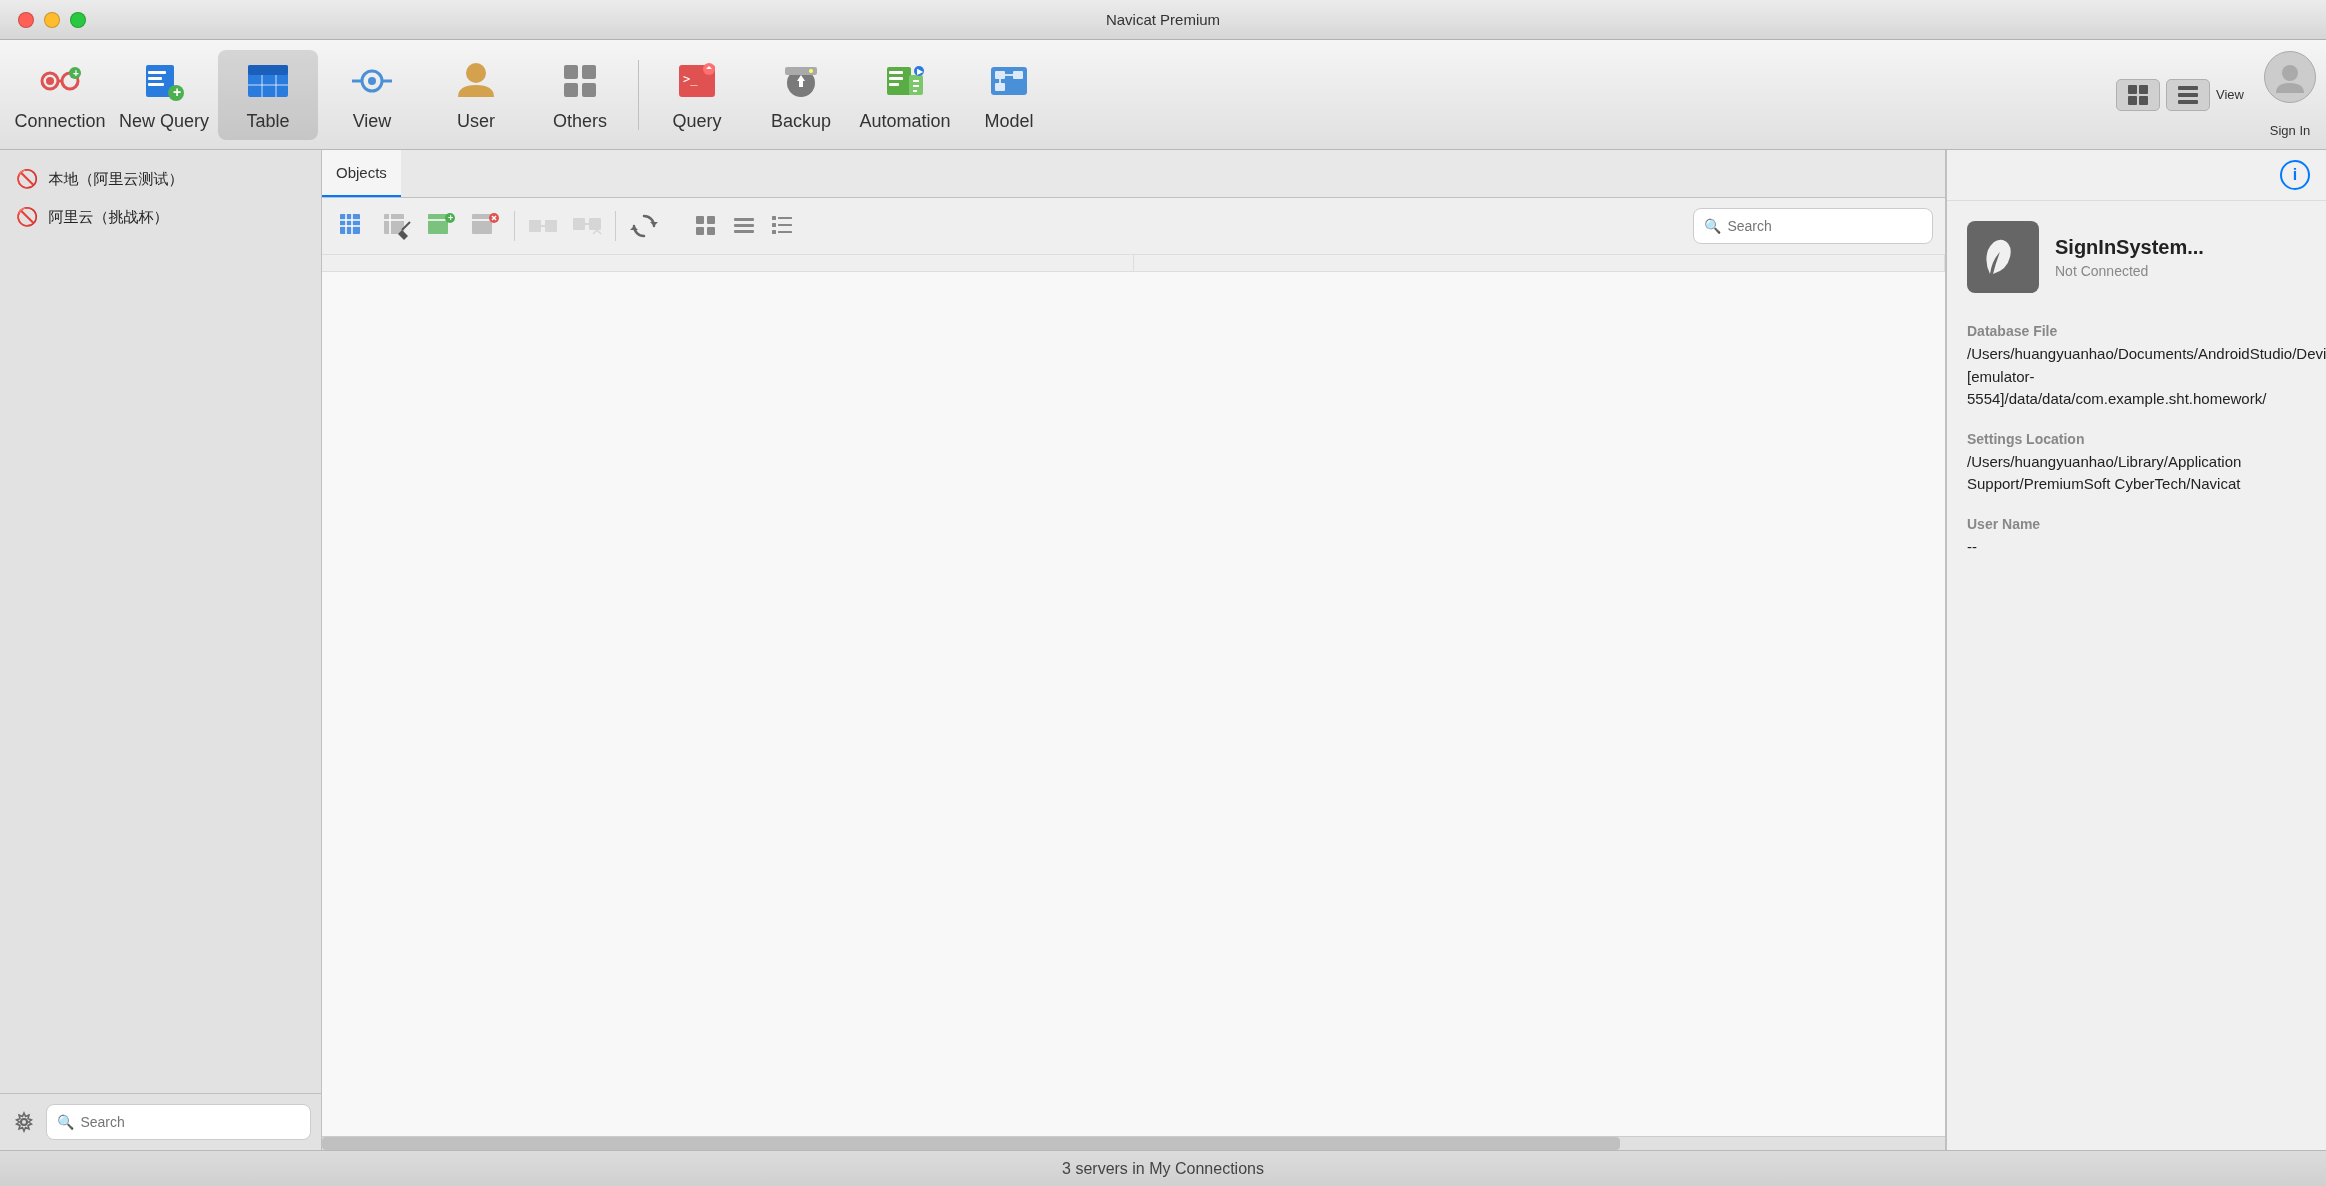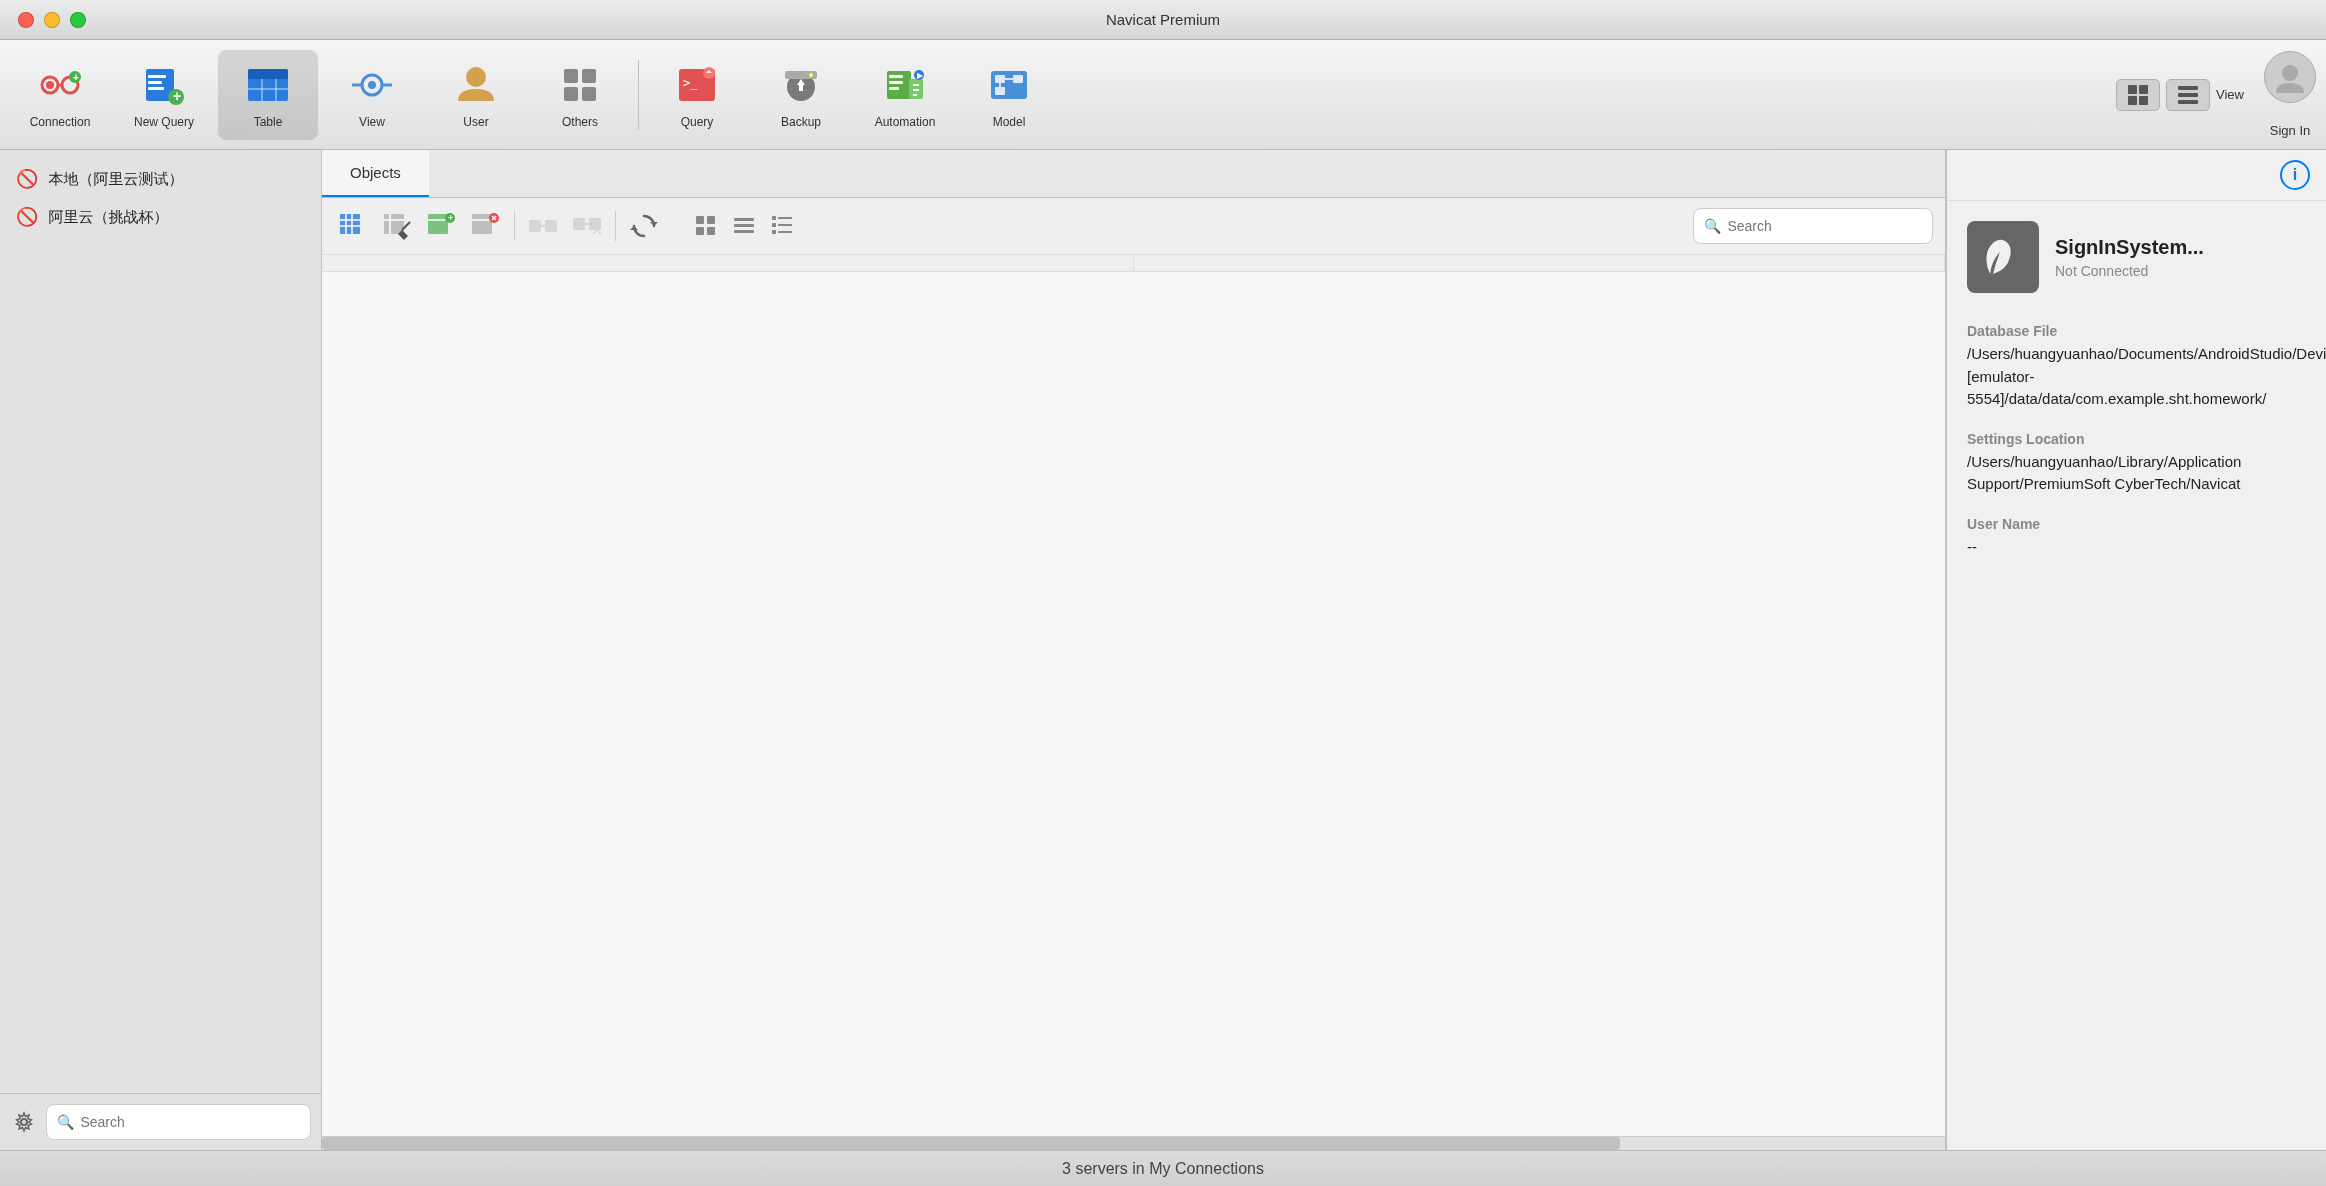--- a/index.html
+++ b/index.html
@@ -73,21 +73,21 @@
     }
     .toolbar-icon {
       width: 48px;
       height: 48px;
       display: flex;
       align-items: center;
       justify-content: center;
       font-size: 36px;
     }
     .toolbar-label {
-      font-size: 12px;
+      font-size: 18px;
       color: #333;
       text-align: center;
     }
     .toolbar-separator {
       width: 1px;
       height: 70px;
       background: #c0c0c0;
       margin: 0 4px;
     }
     .toolbar-right {
@@ -221,21 +221,21 @@
       flex-direction: column;
       background: #f0f0f0;
       border-right: 1px solid #c0c0c0;
     }
     .objects-tabs {
       background: #e8e8e8;
       border-bottom: 1px solid #c0c0c0;
       display: flex;
     }
     .objects-tab {
-      padding: 14px 28px;
+      padding: 14px 14px;
       font-size: 15px;
       color: #333;
       cursor: pointer;
       border-bottom: 2px solid transparent;
     }
     .objects-tab.active {
       background: #f5f5f5;
       border-bottom: 2px solid #007aff;
       font-weight: 500;
     }

